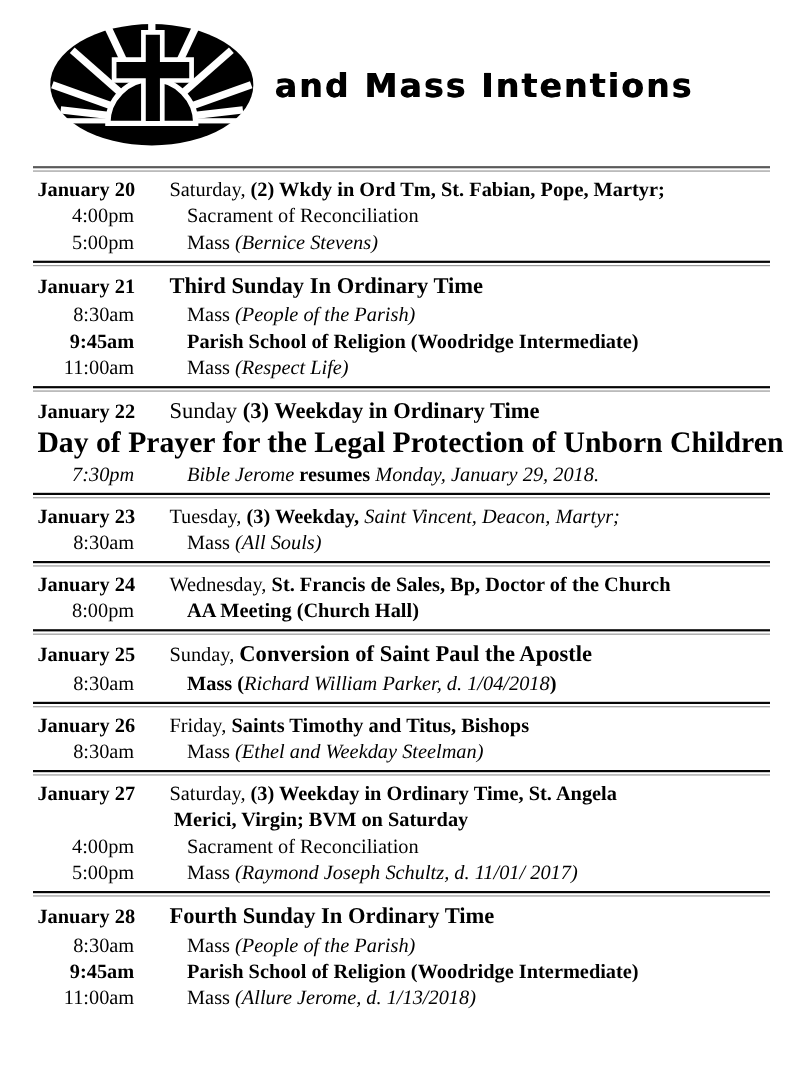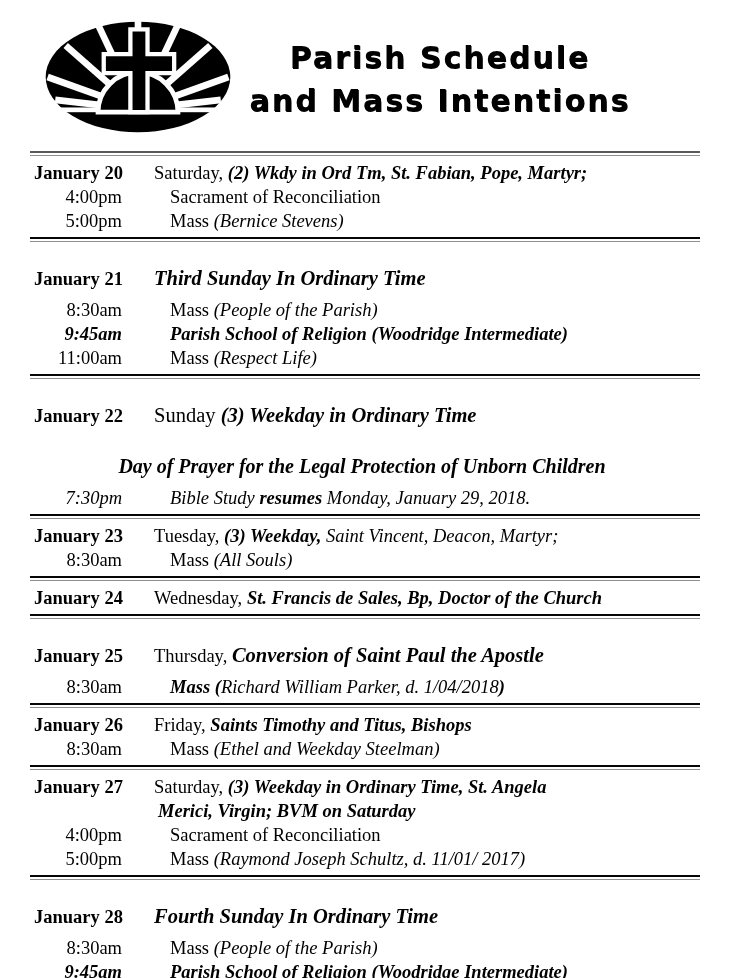--- a/index.html
+++ b/index.html
@@ -38,40 +38,40 @@
     height: 2px;
     border-top: 2.2px solid #060606;
     border-bottom: 1.3px solid #8f8f8f;
     margin: 1px 0;
   }
   .rule.gray { border-top-color: #5a5a5a; }
 
   
   .section { padding: 4px 0 3px 4px; font-size: 18.5px; }
   .hline, .row, .sub { line-height: 24px; white-space: nowrap; }
-  .tall { line-height: 38px; margin-top: 12px; }
+  .tall { line-height: 27px; }
   .date {
     display: inline-block;
     min-width: 120px;
     font-weight: bold;
   }
   .time {
     display: inline-block;
     width: 88px;
     text-align: right;
   }
   .desc { margin-left: 48px; }
   .sub.center { text-align: center; padding-right: 10px; }
   .sub.indent { padding-left: 124px; }
 
   .seg-b  { font-weight: normal; }
   .seg-i  { font-style: italic; }
-  .seg-bi { font-weight: bold; font-style: italic; }
+  .seg-bi { font-weight: bold; }
   .sz-lg  { font-size: 20.5px; }
-  .sz-xl  { font-size: 20px; }
+  .sz-xl  { font-size: 27px; }
 </style>
 </head>
 <body>
 
 <div class="page">
 
   <div class="masthead">
     <div class="logo-wrap">
       <svg width="192" height="118" viewBox="0 0 200 124" aria-hidden="true">
         <ellipse cx="100" cy="62" rx="97" ry="58" fill="#000"></ellipse>
@@ -85,21 +85,20 @@
           <line x1="100" y1="96" x2="195" y2="62"></line>
           <line x1="100" y1="96" x2="13" y2="86"></line>
           <line x1="100" y1="96" x2="187" y2="86"></line>
         </g>
         <rect x="16" y="94" width="168" height="5" fill="#fff"></rect>
         <path d="M 58 99 A 42 42 0 0 1 142 99 Z" fill="#000" stroke="#fff" stroke-width="5"></path>
         <path d="M92,12 L110,12 L110,38 L138,38 L138,58 L110,58 L110,99 L92,99 L92,58 L64,58 L64,38 L92,38 Z" fill="#000" stroke="#fff" stroke-width="4.5"></path>
       </svg>
     </div>
     <div class="titles">
-      <div class="t-line">Parish Schedule</div>
       <div class="t-line">and Mass Intentions</div>
     </div>
   </div>
 
   <div class="rule gray"></div>
 
   <main id="schedule">
       <section class="section">
         <div class="hline"><span class="date">January 20</span><span><span class="seg seg-b">Saturday, </span><span class="seg seg-bi">(2) Wkdy in Ord Tm, St. Fabian, Pope, Martyr;</span></span></div>
         <div class="row"><span class="time seg-b">4:00pm</span><span class="desc"><span class="seg seg-b">Sacrament of Reconciliation</span></span></div>
@@ -109,34 +108,35 @@
       <section class="section">
         <div class="hline tall"><span class="date">January 21</span><span><span class="seg seg-bi sz-lg">Third Sunday In Ordinary Time</span></span></div>
         <div class="row"><span class="time seg-b">8:30am</span><span class="desc"><span class="seg seg-b">Mass </span><span class="seg seg-i">(People of the Parish)</span></span></div>
         <div class="row"><span class="time seg-bi">9:45am</span><span class="desc"><span class="seg seg-bi">Parish School of Religion (Woodridge Intermediate)</span></span></div>
         <div class="row"><span class="time seg-b">11:00am</span><span class="desc"><span class="seg seg-b">Mass </span><span class="seg seg-i">(Respect Life)</span></span></div>
       </section>
       <div class="rule"></div>
       <section class="section">
         <div class="hline tall"><span class="date">January 22</span><span><span class="seg seg-b sz-lg">Sunday </span><span class="seg seg-bi sz-lg">(3) Weekday in Ordinary Time</span></span></div>
         <div class="sub center tall"><span class="seg seg-bi sz-xl">Day of Prayer for the Legal Protection of Unborn Children</span></div>
-        <div class="row"><span class="time seg-i">7:30pm</span><span class="desc"><span class="seg seg-i">Bible Study </span><span class="seg seg-bi">resumes</span><span class="seg seg-i"> Monday, January 29, 2018.</span></span></div>
+        <div class="row"><span class="time seg-i">7:30pm</span><span class="desc"><span class="seg seg-i">Bible Jerome </span><span class="seg seg-bi">resumes</span><span class="seg seg-i"> Monday, January 29, 2018.</span></span></div>
       </section>
       <div class="rule"></div>
       <section class="section">
         <div class="hline"><span class="date">January 23</span><span><span class="seg seg-b">Tuesday, </span><span class="seg seg-bi">(3) Weekday, </span><span class="seg seg-i">Saint Vincent, Deacon, Martyr;</span></span></div>
         <div class="row"><span class="time seg-b">8:30am</span><span class="desc"><span class="seg seg-b">Mass </span><span class="seg seg-i">(All Souls)</span></span></div>
       </section>
       <div class="rule"></div>
       <section class="section">
         <div class="hline"><span class="date">January 24</span><span><span class="seg seg-b">Wednesday, </span><span class="seg seg-bi">St. Francis de Sales, Bp, Doctor of the Church</span></span></div>
+        <div class="row"><span class="time seg-b">8:00pm</span><span class="desc"><span class="seg seg-bi">AA Meeting (Church Hall)</span></span></div>
       </section>
       <div class="rule"></div>
       <section class="section">
-        <div class="hline tall"><span class="date">January 25</span><span><span class="seg seg-b">Thursday, </span><span class="seg seg-bi sz-lg">Conversion of Saint Paul the Apostle</span></span></div>
+        <div class="hline tall"><span class="date">January 25</span><span><span class="seg seg-b">Sunday, </span><span class="seg seg-bi sz-lg">Conversion of Saint Paul the Apostle</span></span></div>
         <div class="row"><span class="time seg-b">8:30am</span><span class="desc"><span class="seg seg-bi">Mass (</span><span class="seg seg-i">Richard William Parker, d. 1/04/2018</span><span class="seg seg-bi">)</span></span></div>
       </section>
       <div class="rule"></div>
       <section class="section">
         <div class="hline"><span class="date">January 26</span><span><span class="seg seg-b">Friday, </span><span class="seg seg-bi">Saints Timothy and Titus, Bishops</span></span></div>
         <div class="row"><span class="time seg-b">8:30am</span><span class="desc"><span class="seg seg-b">Mass </span><span class="seg seg-i">(Ethel and Weekday Steelman)</span></span></div>
       </section>
       <div class="rule"></div>
       <section class="section">
         <div class="hline"><span class="date">January 27</span><span><span class="seg seg-b">Saturday, </span><span class="seg seg-bi">(3) Weekday in Ordinary Time, St. Angela</span></span></div>

